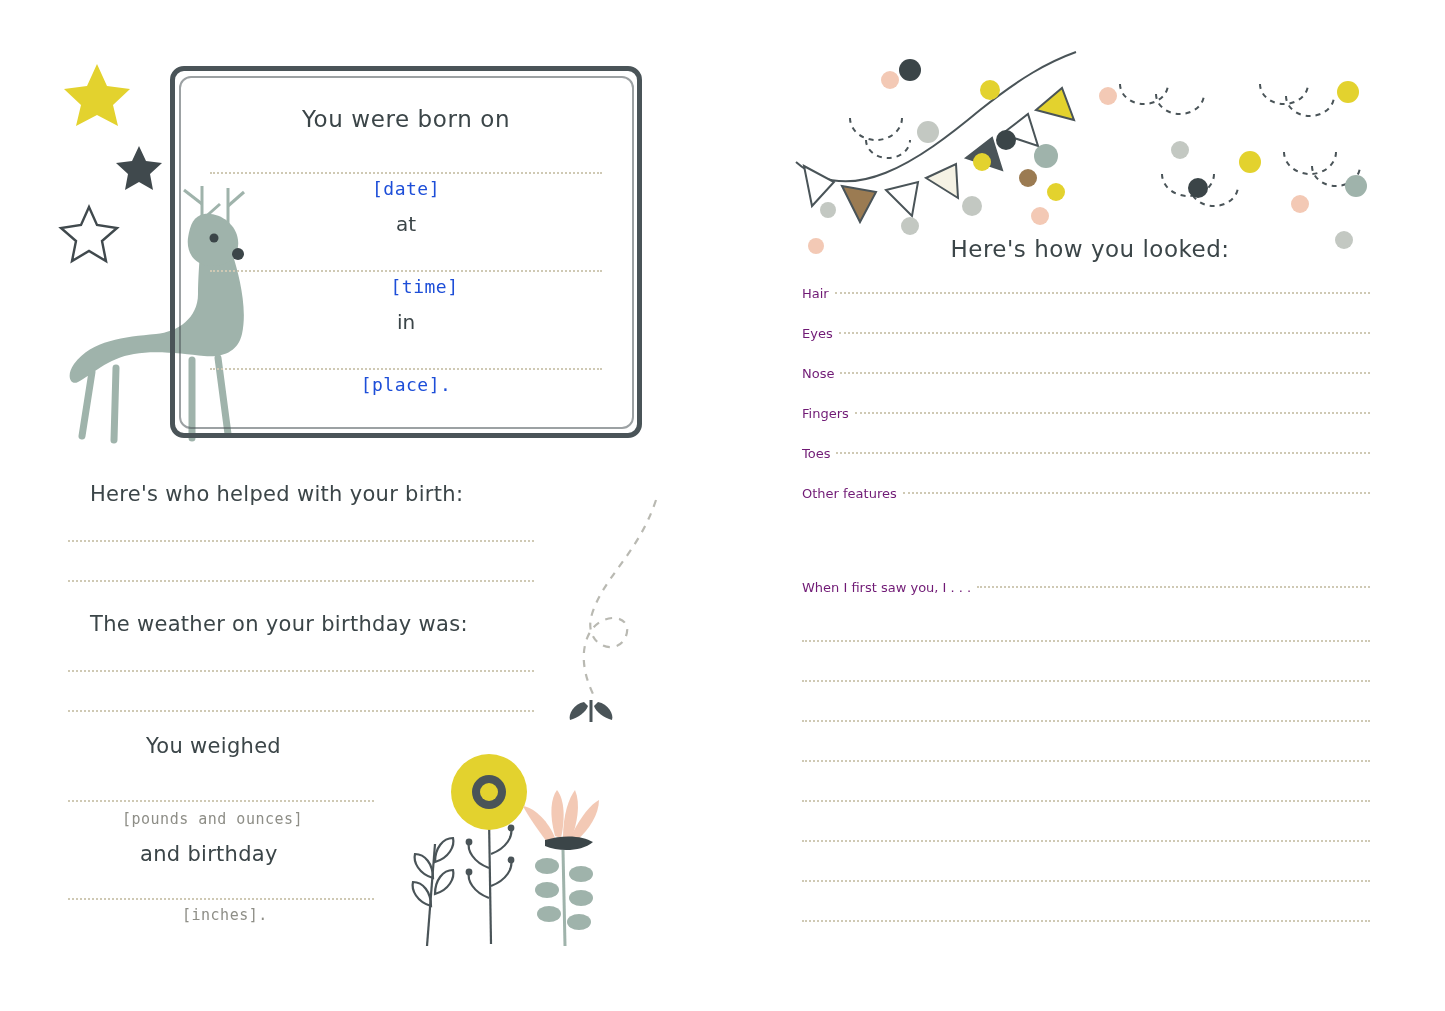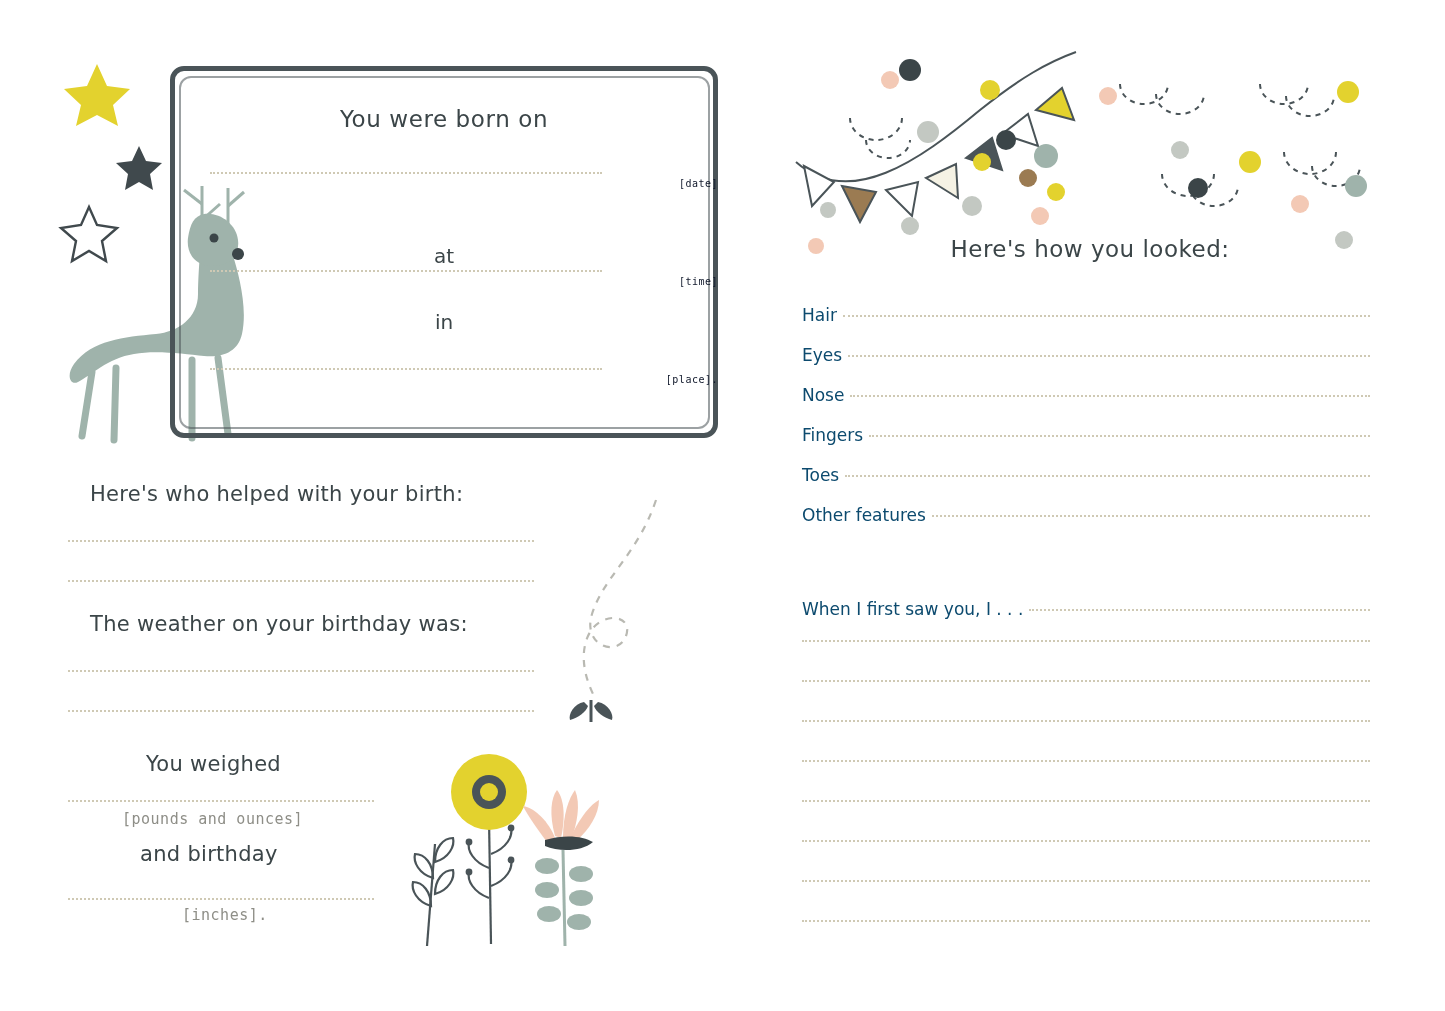--- a/index.html
+++ b/index.html
@@ -22,21 +22,21 @@
     width: 1445px;
     height: 1011px;
   }
 
   
 
   .birth-box {
     position: absolute;
     left: 170px;
     top: 66px;
-    width: 548px;
+    width: 472px;
     height: 372px;
   }
   .birth-box .frame {
     position: absolute;
     inset: 0;
     border: 5px solid #4a5458;
     border-radius: 14px;
   }
   .birth-box .frame::after {
     content: "";
@@ -60,24 +60,24 @@
 
   .field-line {
     position: absolute;
     left: 40px;
     width: 392px;
     border-bottom: 2px dotted #cfc9b4;
   }
   .field-tag {
     position: absolute;
     left: 0; right: 0;
-    text-align: right;
+    text-align: center;
     font-family: "DejaVu Sans Mono", monospace;
-    font-size: 10px;
-    color: #0f172a;
+    font-size: 18px;
+    color: #1d4ed8;
     letter-spacing: .5px;
   }
   .joiner {
     position: absolute;
     left: 0; right: 0;
     text-align: center;
     font-size: 20px;
     color: #3b4548;
   }
 
@@ -115,25 +115,24 @@
   }
   .r-row {
     position: absolute;
     left: 802px;
     width: 568px;
     height: 30px;
     display: flex;
     align-items: baseline;
   }
   .r-row .lbl {
-    font-size: 17px;
-    color: #0c4a6e;
+    font-size: 13px;
+    color: #701a75;
     white-space: nowrap;
     padding-right: 6px;
-    margin-top: 19px;
   }
   .r-row .fill {
     flex: 1;
     border-bottom: 2px dotted #cfc9b4;
     transform: translateY(-4px);
   }
   .r-lines .ln {
     position: absolute;
     left: 802px;
     width: 568px;
@@ -249,40 +248,40 @@
   </svg>
 
   <div class="birth-box">
     <div class="frame"></div>
 
     <div class="born-title">You were born on</div>
 
     <div class="field-line" style="top:106px;"></div>
     <div class="field-tag" style="top:112px;">[date]</div>
 
-    <div class="joiner" style="top:146px;margin-top:32px;">at</div>
+    <div class="joiner" style="top:146px;">at</div>
 
     <div class="field-line" style="top:204px;"></div>
     <div class="field-tag" style="top:210px;padding-left:37px;">[time]</div>
 
     <div class="joiner" style="top:244px;">in</div>
 
     <div class="field-line" style="top:302px;"></div>
     <div class="field-tag" style="top:308px;">[place].</div>
   </div>
 
   <div class="l-heading" style="left:90px; top:482px;">Here's who helped with your birth:</div>
   <div class="l-rule" style="left:68px; top:540px; width:466px;"></div>
   <div class="l-rule" style="left:68px; top:580px; width:466px;"></div>
 
   <div class="l-heading" style="left:90px; top:612px;">The weather on your birthday was:</div>
   <div class="l-rule" style="left:68px; top:670px; width:466px;"></div>
   <div class="l-rule" style="left:68px; top:710px; width:466px;"></div>
 
-  <div class="l-heading" style="left:146px; top:752px;">You weighed</div>
+  <div class="l-heading" style="left:146px; top:734px;">You weighed</div>
   <div class="l-rule" style="left:68px; top:800px; width:306px;"></div>
   <div class="l-tag" style="left:122px; top:810px;">[pounds and ounces]</div>
 
   <div class="l-heading" style="left:140px; top:842px;">and birthday</div>
   <div class="l-rule" style="left:68px; top:898px; width:306px;"></div>
   <div class="l-tag" style="left:182px; top:906px;">[inches].</div>
 
   <svg class="deco" style="left:790px; top:40px;" width="300" height="190" viewBox="0 0 300 190">
     <path d="M6 122 C60 170 130 120 190 70 C230 38 258 22 286 12" fill="none" stroke="#4a5458" stroke-width="2"></path>
 

